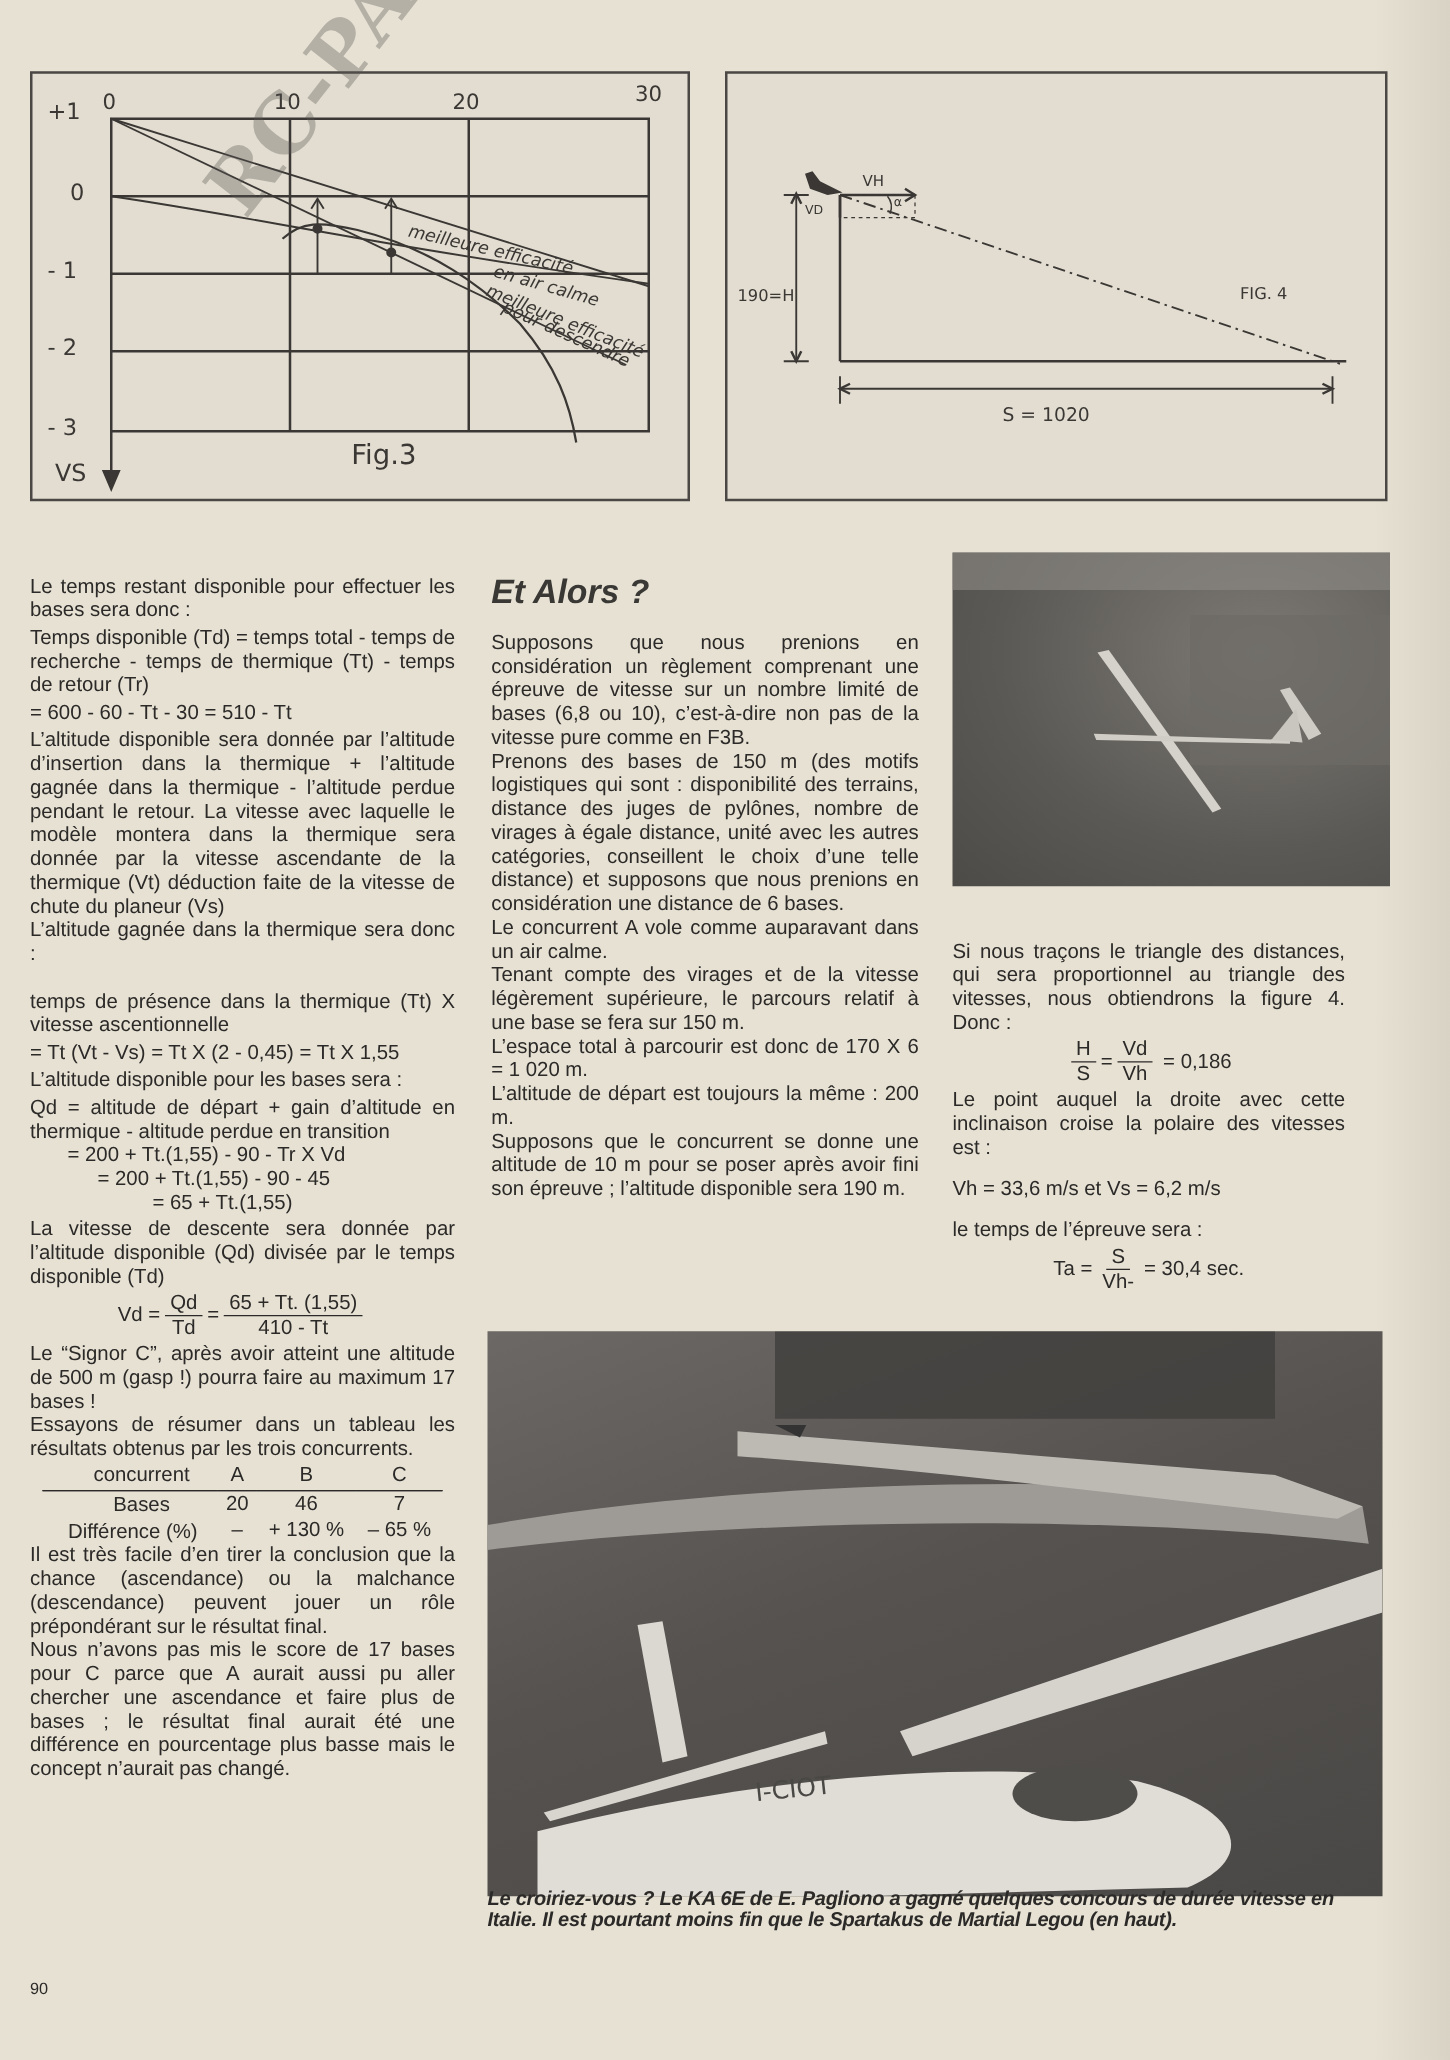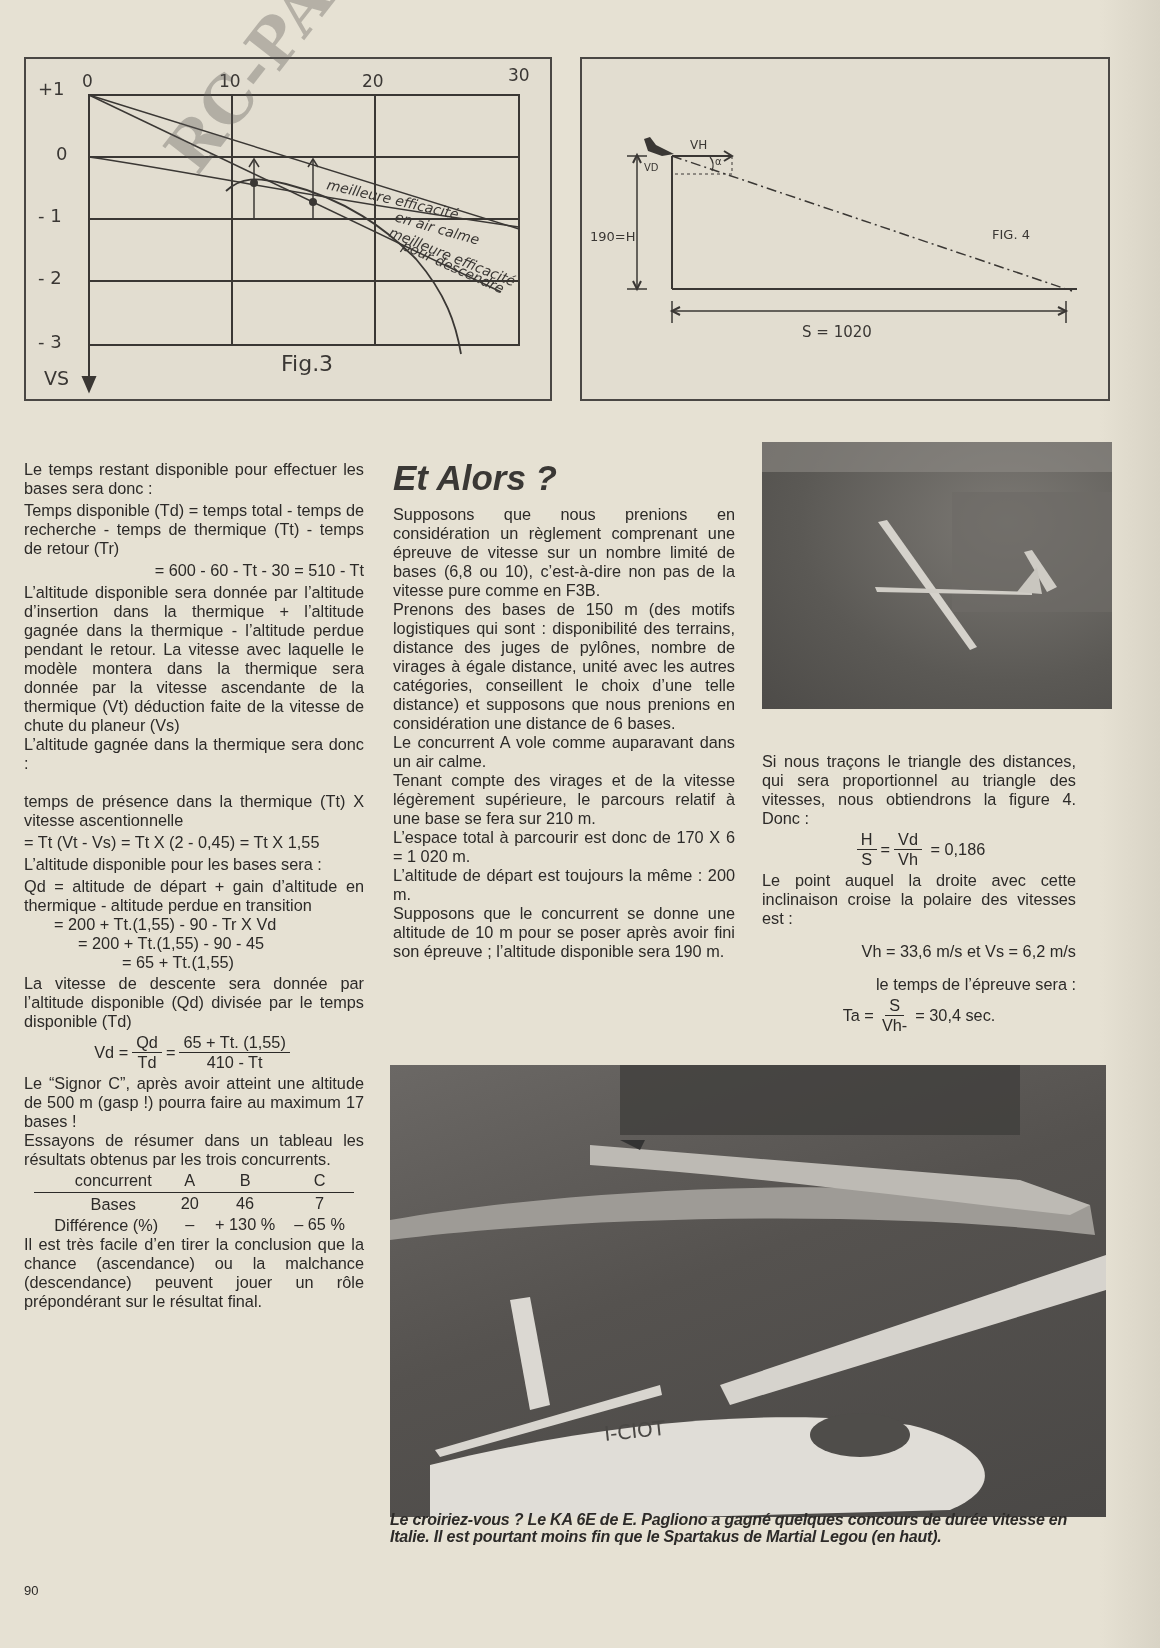--- a/index.html
+++ b/index.html
@@ -11,25 +11,25 @@
   }
   .page-edge { position: absolute; right: 0; top: 0; width: 60px; height: 1648px;
     background: linear-gradient(to right, #e6e1d3, #d8d3c5); }
   .fig { position: absolute; border: 2px solid #4a4744; background: #e2ddd0; }
   #fig3 { left: 24px; top: 57px; width: 524px; height: 340px; }
   #fig4 { left: 580px; top: 57px; width: 526px; height: 340px; }
   .fig svg { position: absolute; left: 0; top: 0; }
   .hand { font-family: "DejaVu Sans", sans-serif; fill: #3a3734; }
   .col { position: absolute; font-size: 16.3px; line-height: 19px; }
   .col p { margin: 0; text-align: justify; }
-  .col .c { text-align: right; }
+  .col .c { text-align: left; }
   #col1 { left: 24px; top: 460px; width: 340px; }
   #col2 { left: 393px; top: 505px; width: 342px; }
   #col3 { left: 762px; top: 752px; width: 314px; }
-  .title { position: absolute; left: 393px; top: 458px; font-size: 35px; font-weight: bold; font-style: italic; color: #3a3835; }
+  .title { position: absolute; left: 393px; top: 458px; font-size: 27px; font-weight: bold; font-style: italic; color: #3a3835; }
   .frac { display: inline-flex; flex-direction: column; align-items: center; vertical-align: middle; margin: 0 4px; }
   .frac span { padding: 0 4px; }
   .frac .num { border-bottom: 1.5px solid #2c2a28; }
   .eq { display: flex; align-items: center; justify-content: center; margin: 2px 0; }
   table.res { border-collapse: collapse; width: 320px; margin-left: 10px; font-size: 16.3px; }
   table.res th { font-weight: normal; text-align: center; border-bottom: 1.5px solid #2c2a28; padding: 2px 6px 2px 24px; }
   table.res th.n, table.res td.n { text-align: center; padding: 1px 4px; }
   table.res td { padding: 1px 6px 0 24px; text-align: center; }
   .photo { position: absolute; overflow: hidden; }
   #photo1 { left: 762px; top: 442px; width: 350px; height: 267px;
@@ -166,28 +166,29 @@
       </tr>
       <tr>
         <td style="padding-left:10px">Différence (%)</td>
         <td class="n">–</td>
         <td class="n">+ 130 %</td>
         <td class="n">– 65 %</td>
       </tr>
     </tbody>
   </table>
   <p>Il est très facile d’en tirer la conclusion que la chance (ascendance) ou la malchance (descendance) peuvent jouer un rôle prépondérant sur le résultat final.</p>
+  <p>Nous n’avons pas mis le score de 17 bases pour C parce que A aurait aussi pu aller chercher une ascendance et faire plus de bases ; le résultat final aurait été une différence en pourcentage plus basse mais le concept n’aurait pas changé.</p>
 </div>
 
 <div class="title">Et Alors ?</div>
 <div class="col" id="col2">
   <p>Supposons que nous prenions en considération un règlement comprenant une épreuve de vitesse sur un nombre limité de bases (6,8 ou 10), c’est-à-dire non pas de la vitesse pure comme en F3B.</p>
   <p>Prenons des bases de 150 m (des motifs logistiques qui sont : disponibilité des terrains, distance des juges de pylônes, nombre de virages à égale distance, unité avec les autres catégories, conseillent le choix d’une telle distance) et supposons que nous prenions en considération une distance de 6 bases.</p>
   <p>Le concurrent A vole comme auparavant dans un air calme.</p>
-  <p>Tenant compte des virages et de la vitesse légèrement supérieure, le parcours relatif à une base se fera sur 210 m.</p>
+  <p>Tenant compte des virages et de la vitesse légèrement supérieure, le parcours relatif à une base se fera sur 150 m.</p>
   <p>L’espace total à parcourir est donc de 170 X 6 = 1 020 m.</p>
   <p>L’altitude de départ est toujours la même : 200 m.</p>
   <p>Supposons que le concurrent se donne une altitude de 10 m pour se poser après avoir fini son épreuve ; l’altitude disponible sera 190 m.</p>
 </div>
 
 <div class="photo" id="photo1">
   <svg width="350" height="267">
     <rect x="0" y="0" width="350" height="30" fill="#8d8a85" opacity="0.6"></rect>
     <rect x="190" y="50" width="160" height="120" fill="#6e6b67" opacity="0.7"></rect>
     <polygon points="116,80 125,78 215,205 208,208" fill="#d5d2cb"></polygon>

